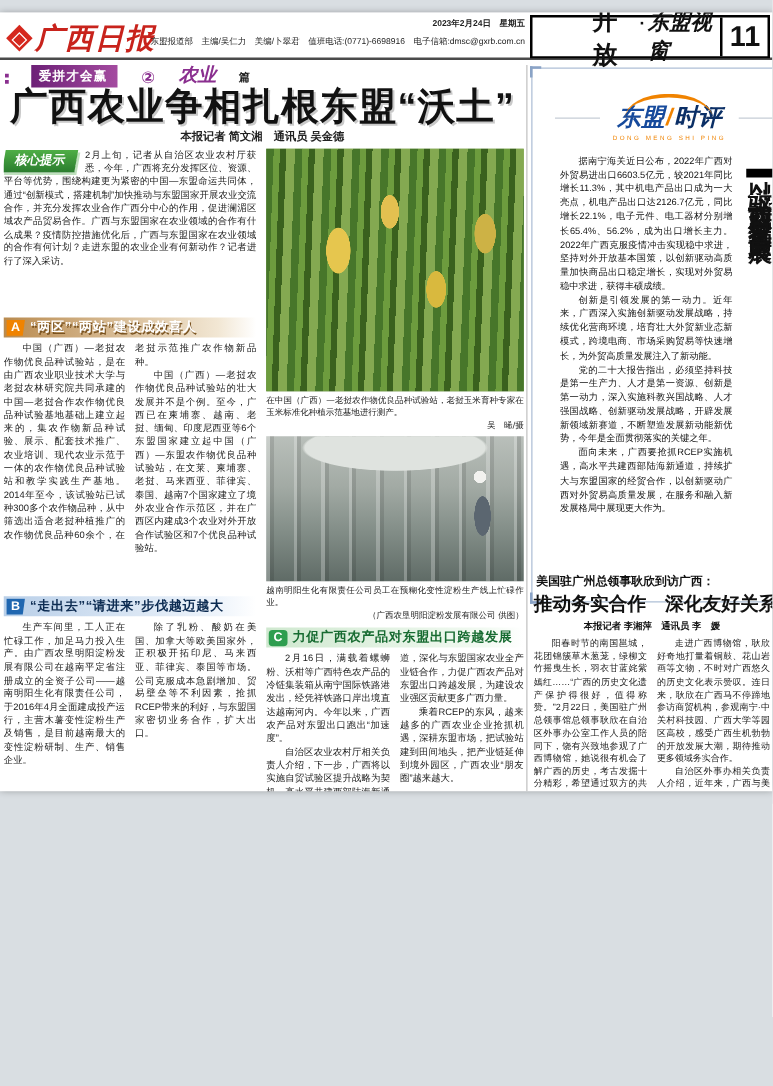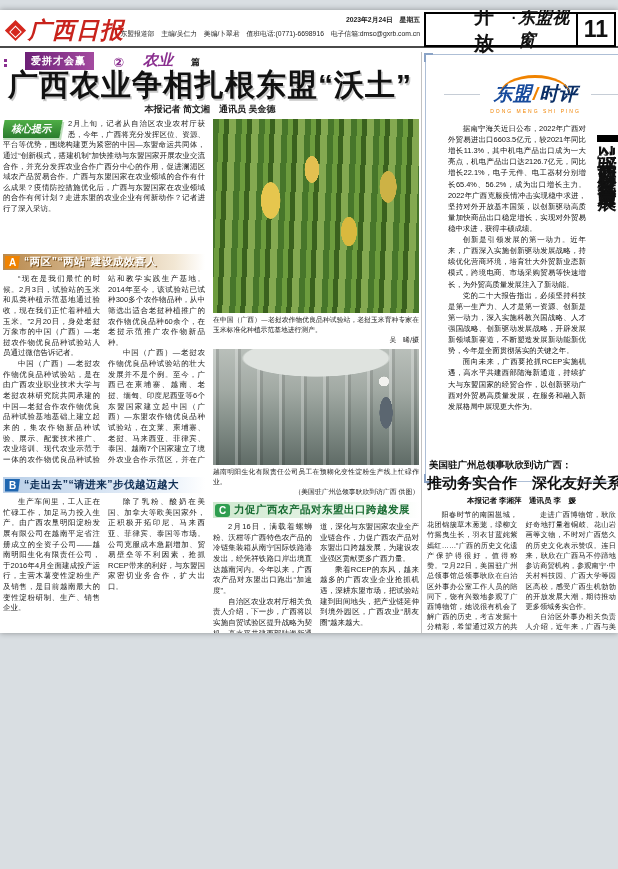--- a/index.html
+++ b/index.html
@@ -177,21 +177,20 @@
     <div class="lcol">
       <div class="body-txt core-hint">
         <span class="core-badge">核心提示</span>
         <span>2月上旬，记者从自治区农业农村厅获悉，今年，广西将充分发挥区位、资源、平台等优势，围绕构建更为紧密的中国—东盟命运共同体，通过“创新模式，搭建机制”加快推动与东盟国家开展农业交流合作，并充分发挥农业合作广西分中心的作用，促进澜湄区域农产品贸易合作。广西与东盟国家在农业领域的合作有什么成果？疫情防控措施优化后，广西与东盟国家在农业领域的合作有何计划？走进东盟的农业企业有何新动作？记者进行了深入采访。</span>
       </div>
       <div class="sec-bar bar-a">
         <span class="letter-badge lb-a">A</span>
         <span class="bar-title">“两区”“两站”建设成效喜人</span>
       </div>
       <div class="body-txt two-col txt-a">
-        <p>“现在是我们最忙的时候。2月3日，试验站的玉米和瓜类种植示范基地通过验收，现在我们正忙着种植大玉米。”2月20日，身处老挝万象市的中国（广西）—老挝农作物优良品种试验站人员通过微信告诉记者。</p>
         <p>中国（广西）—老挝农作物优良品种试验站，是在由广西农业职业技术大学与老挝农林研究院共同承建的中国—老挝合作农作物优良品种试验基地基础上建立起来的，集农作物新品种试验、展示、配套技术推广、农业培训、现代农业示范于一体的农作物优良品种试验站和教学实践生产基地。2014年至今，该试验站已试种300多个农作物品种，从中筛选出适合老挝种植推广的农作物优良品种60余个，在老挝示范推广农作物新品种。</p>
         <p>中国（广西）—老挝农作物优良品种试验站的壮大发展并不是个例。至今，广西已在柬埔寨、越南、老挝、缅甸、印度尼西亚等6个东盟国家建立起中国（广西）—东盟农作物优良品种试验站，在文莱、柬埔寨、老挝、马来西亚、菲律宾、泰国、越南7个国家建立了境外农业合作示范区，并在广西区内建成3个农业对外开放合作试验区和7个优良品种试验站。</p>
 
       </div>
       <div class="sec-bar bar-b">
         <span class="letter-badge lb-b">B</span>
         <span class="bar-title">“走出去”“请进来”步伐越迈越大</span>
       </div>
       <div class="body-txt two-col txt-b">
         <p>生产车间里，工人正在忙碌工作，加足马力投入生产。由广西农垦明阳淀粉发展有限公司在越南平定省注册成立的全资子公司——越南明阳生化有限责任公司，于2016年4月全面建成投产运行，主营木薯变性淀粉生产及销售，是目前越南最大的变性淀粉研制、生产、销售企业。</p>
@@ -201,21 +200,21 @@
 
     <div class="rcol">
       <div class="photo photo-corn"></div>
       <div class="caption">
         <span>在中国（广西）—老挝农作物优良品种试验站，老挝玉米育种专家在玉米标准化种植示范基地进行测产。</span>
         <span class="credit">吴　晞/摄</span>
       </div>
       <div class="photo photo-factory"></div>
       <div class="caption">
         <span>越南明阳生化有限责任公司员工在预糊化变性淀粉生产线上忙碌作业。</span>
-        <span class="credit">（美国驻广州总领事耿欣到访广西 供图）</span>
+        <span class="credit">（广西农垦明阳淀粉发展有限公司 供图）</span>
       </div>
       <div class="sec-bar bar-c">
         <span class="letter-badge lb-c">C</span>
         <span class="bar-title">力促广西农产品对东盟出口跨越发展</span>
       </div>
       <div class="body-txt two-col txt-c">
         <p>2月16日，满载着螺蛳粉、沃柑等广西特色农产品的冷链集装箱从南宁国际铁路港发出，经凭祥铁路口岸出境直达越南河内。今年以来，广西农产品对东盟出口跑出“加速度”。</p>
         <p>自治区农业农村厅相关负责人介绍，下一步，广西将以实施自贸试验区提升战略为契机，高水平共建西部陆海新通道，深化与东盟国家农业全产业链合作，力促广西农产品对东盟出口跨越发展，为建设农业强区贡献更多广西力量。</p>
         <p>乘着RCEP的东风，越来越多的广西农业企业抢抓机遇，深耕东盟市场，把试验站建到田间地头，把产业链延伸到境外园区，广西农业“朋友圈”越来越大。</p>
       </div>

